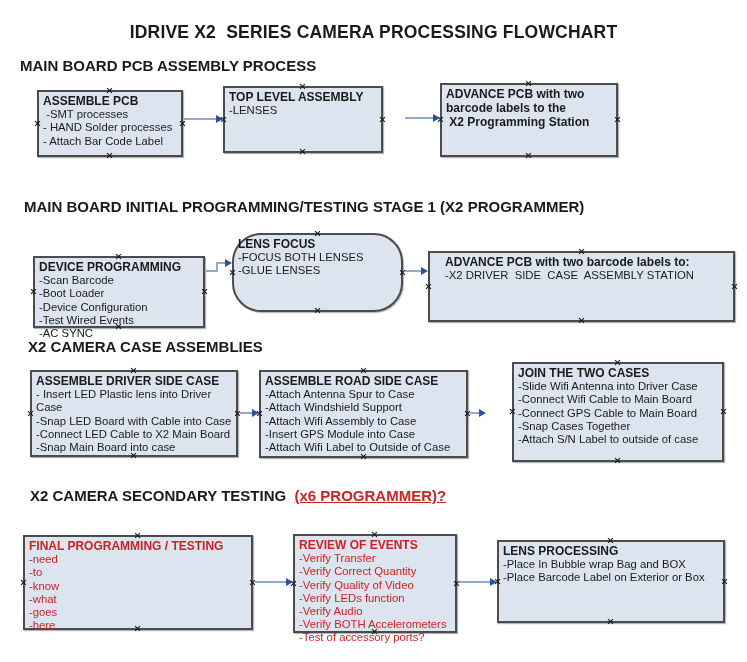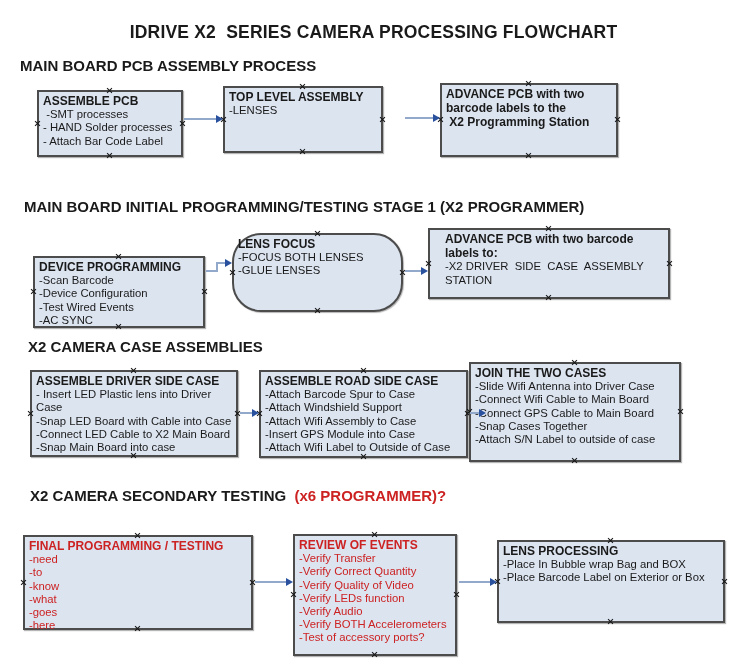--- a/index.html
+++ b/index.html
@@ -11,44 +11,44 @@
     position:absolute;left:0;right:0;top:22px;text-align:center;
     font-size:17.5px;font-weight:bold;white-space:pre-wrap;letter-spacing:.2px;
   }
   .sec-heading{
     position:absolute;font-size:15px;font-weight:bold;white-space:pre-wrap;
   }
   #h0{left:20px;top:57px;}
   #h1{left:24px;top:198px;}
   #h2{left:28px;top:338px;}
   #h3{left:30px;top:487px;}
-  .accent-text{color:var(--alert-red,#cc2222);}
+  .accent-text{color:var(--alert-red,#cc2222);text-decoration:underline;}
 
   .box{
     position:absolute;box-sizing:border-box;
     background:var(--box-fill,#dce4f0);
     border:2px solid var(--box-border,#4c4c4c);
     box-shadow:1px 1px 1px rgba(90,90,90,.45);
     padding:2px 3px 0 4px;overflow:visible;
   }
   .box-header{font-size:12px;font-weight:bold;line-height:1.18;white-space:pre-wrap;}
   .box-item{font-size:11.3px;line-height:1.17;white-space:pre-wrap;}
   .box.accent .box-header,.box.accent .box-item{color:var(--alert-red,#cc2222);}
 
   #b00{left:37px;top:90px;width:146px;height:67px;}
   #b01{left:223px;top:86px;width:160px;height:67px;}
   #b02{left:440px;top:83px;width:178px;height:74px;}
   #b10{left:33px;top:228px;width:172px;height:72px;margin-top:28px;}
   #b11{left:232px;top:233px;width:171px;height:79px;border-radius:29px;}
-  #b12{left:428px;top:228px;width:242px;height:71px;padding-left:15px;}
+  #b12{left:428px;top:251px;width:307px;height:71px;padding-left:15px;}
   #b20{left:30px;top:370px;width:208px;height:87px;}
   #b21{left:259px;top:370px;width:209px;height:88px;}
-  #b22{left:469px;top:362px;width:212px;height:100px;}
+  #b22{left:512px;top:362px;width:212px;height:100px;}
   #b30{left:23px;top:535px;width:230px;height:95px;}
-  #b31{left:293px;top:534px;width:164px;height:122px;}
+  #b31{left:293px;top:534px;width:164px;height:99px;}
   #b32{left:497px;top:540px;width:228px;height:83px;}
 
   
   .hx{position:absolute;width:7px;height:7px;pointer-events:none;}
   .hx::before,.hx::after{content:"";position:absolute;left:3px;top:0;width:1px;height:7px;background:#161616;}
   .hx::before{transform:rotate(45deg);}
   .hx::after{transform:rotate(-45deg);}
   .hx-t{top:-5px;left:calc(50% - 4px);}
   .hx-b{bottom:-4px;left:calc(50% - 4px);}
   .hx-l{left:-5px;top:calc(50% - 4px);}
@@ -115,20 +115,21 @@
  X2 Programming Station</div>
   </div>
 
   <div class="box" id="b10">
     <span class="hx hx-t"></span>
       <span class="hx hx-b"></span>
       <span class="hx hx-l"></span>
       <span class="hx hx-r"></span>
     <div class="box-header">DEVICE PROGRAMMING</div>
     <div class="box-item">-Scan Barcode</div>
+    <div class="box-item">-Boot Loader</div>
     <div class="box-item">-Device Configuration</div>
     <div class="box-item">-Test Wired Events</div>
     <div class="box-item">-AC SYNC</div>
   </div>
 
   <div class="box" id="b11">
     <span class="hx hx-t"></span>
       <span class="hx hx-b"></span>
       <span class="hx hx-l"></span>
       <span class="hx hx-r"></span>
@@ -157,21 +158,21 @@
     <div class="box-item">-Connect LED Cable to X2 Main Board</div>
     <div class="box-item">-Snap Main Board into case</div>
   </div>
 
   <div class="box" id="b21">
     <span class="hx hx-t"></span>
       <span class="hx hx-b"></span>
       <span class="hx hx-l"></span>
       <span class="hx hx-r"></span>
     <div class="box-header">ASSEMBLE ROAD SIDE CASE</div>
-    <div class="box-item">-Attach Barcode Spur to Case</div>
+    <div class="box-item">-Attach Antenna Spur to Case</div>
     <div class="box-item">-Attach Windshield Support</div>
     <div class="box-item">-Attach Wifi Assembly to Case</div>
     <div class="box-item">-Insert GPS Module into Case</div>
     <div class="box-item">-Attach Wifi Label to Outside of Case</div>
   </div>
 
   <div class="box" id="b22">
     <span class="hx hx-t"></span>
       <span class="hx hx-b"></span>
       <span class="hx hx-l"></span>

